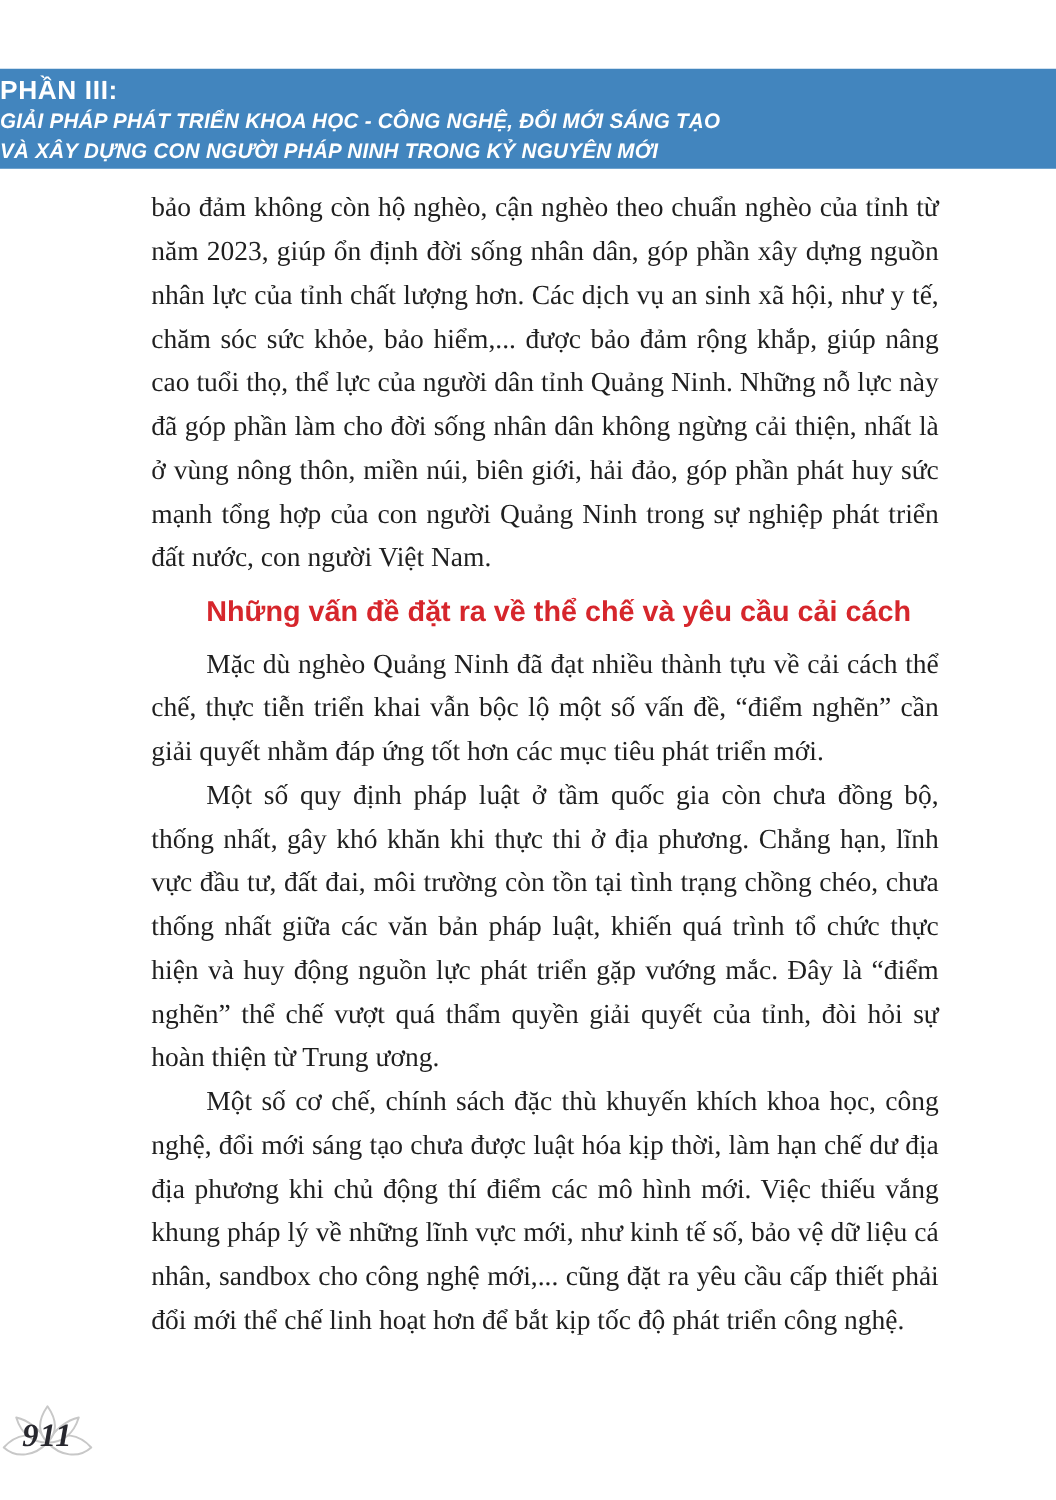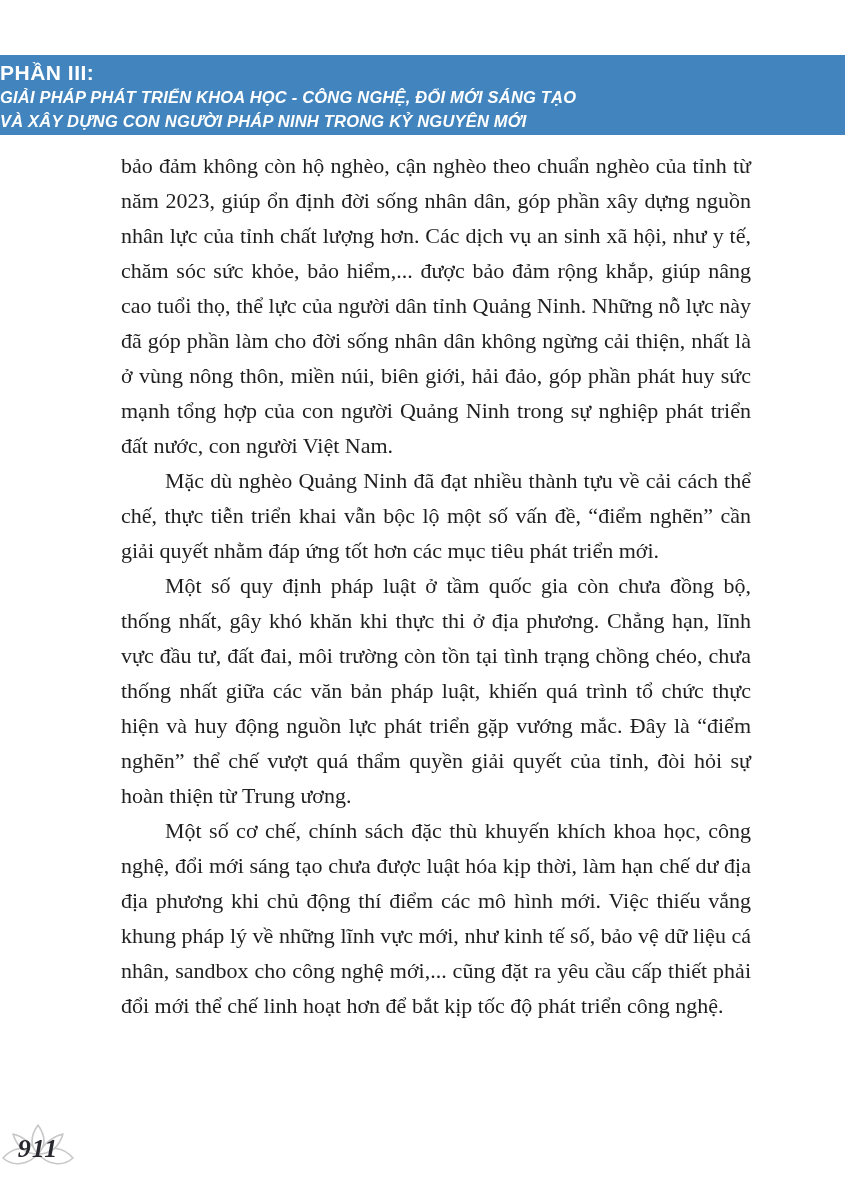--- a/index.html
+++ b/index.html
@@ -111,20 +111,21 @@
 
   <header class="banner">
     <div class="banner-part">PHẦN III:</div>
     <div class="banner-sub">GIẢI PHÁP PHÁT TRIỂN KHOA HỌC - CÔNG NGHỆ, ĐỔI MỚI SÁNG TẠO</div>
     <div class="banner-sub">VÀ XÂY DỰNG CON NGƯỜI PHÁP NINH TRONG KỶ NGUYÊN MỚI</div>
   </header>
 
   <main class="content">
     <p class="body-para no-indent">bảo đảm không còn hộ nghèo, cận nghèo theo chuẩn nghèo của tỉnh từ năm 2023, giúp ổn định đời sống nhân dân, góp phần xây dựng nguồn nhân lực của tỉnh chất lượng hơn. Các dịch vụ an sinh xã hội, như y tế, chăm sóc sức khỏe, bảo hiểm,... được bảo đảm rộng khắp, giúp nâng cao tuổi thọ, thể lực của người dân tỉnh Quảng Ninh. Những nỗ lực này đã góp phần làm cho đời sống nhân dân không ngừng cải thiện, nhất là ở vùng nông thôn, miền núi, biên giới, hải đảo, góp phần phát huy sức mạnh tổng hợp của con người Quảng Ninh trong sự nghiệp phát triển đất nước, con người Việt Nam.</p>
 
+    <h2 class="red-heading">Những vấn đề đặt ra về thể chế và yêu cầu cải cách</h2>
 
     <p class="body-para">Mặc dù nghèo Quảng Ninh đã đạt nhiều thành tựu về cải cách thể chế, thực tiễn triển khai vẫn bộc lộ một số vấn đề, “điểm nghẽn” cần giải quyết nhằm đáp ứng tốt hơn các mục tiêu phát triển mới.</p>
 
     <p class="body-para">Một số quy định pháp luật ở tầm quốc gia còn chưa đồng bộ, thống nhất, gây khó khăn khi thực thi ở địa phương. Chẳng hạn, lĩnh vực đầu tư, đất đai, môi trường còn tồn tại tình trạng chồng chéo, chưa thống nhất giữa các văn bản pháp luật, khiến quá trình tổ chức thực hiện và huy động nguồn lực phát triển gặp vướng mắc. Đây là “điểm nghẽn” thể chế vượt quá thẩm quyền giải quyết của tỉnh, đòi hỏi sự hoàn thiện từ Trung ương.</p>
 
     <p class="body-para">Một số cơ chế, chính sách đặc thù khuyến khích khoa học, công nghệ, đổi mới sáng tạo chưa được luật hóa kịp thời, làm hạn chế dư địa địa phương khi chủ động thí điểm các mô hình mới. Việc thiếu vắng khung pháp lý về những lĩnh vực mới, như kinh tế số, bảo vệ dữ liệu cá nhân, sandbox cho công nghệ mới,... cũng đặt ra yêu cầu cấp thiết phải đổi mới thể chế linh hoạt hơn để bắt kịp tốc độ phát triển công nghệ.</p>
   </main>
 
   <footer class="page-footer">
     <div class="lotus-wrap">

